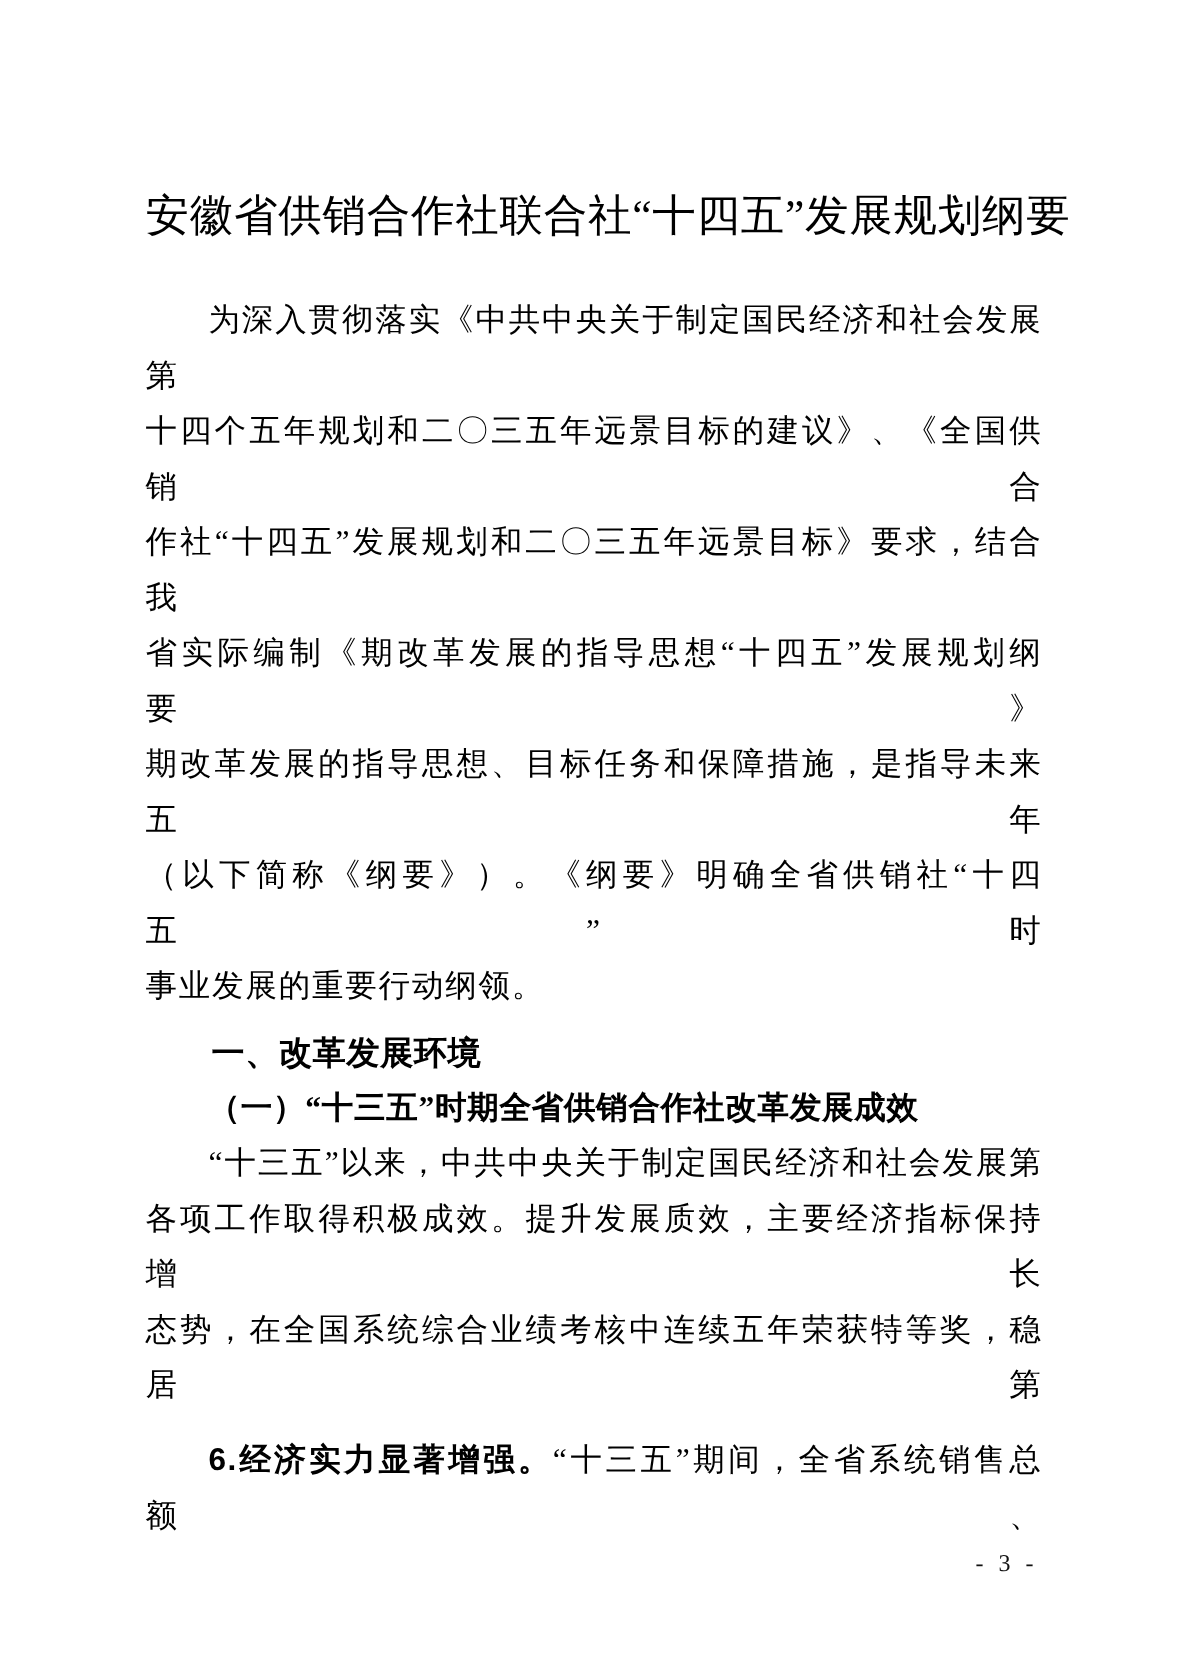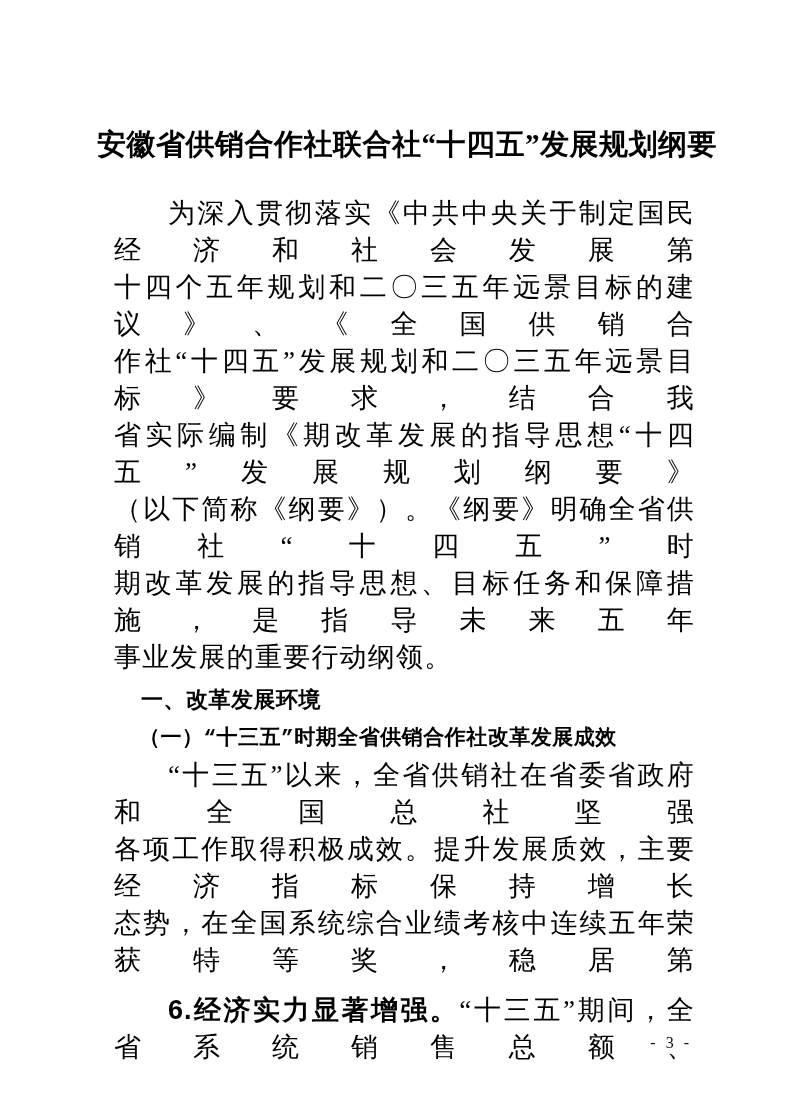--- a/index.html
+++ b/index.html
@@ -18,54 +18,53 @@
   }
   .content {
     position: absolute;
     left: 97px;
     top: 123px;
     width: 598px;
   }
   .title {
     margin: 0 0 30px 0;
     font-family: "Liberation Serif", serif;
-    font-weight: bold;
+    font-weight: normal;
     font-size: 29px;
     line-height: 42px;
     letter-spacing: 0.5px;
     white-space: nowrap;
   }
   .paragraph { margin: 0; }
   .paragraph + .paragraph { margin-top: 13px; }
   .line {
-    font-size: 27px;
+    font-size: 21px;
     line-height: 37px;
     letter-spacing: 1.2px;
     text-align: justify;
     text-align-last: justify;
-    margin-left: 17px;
   }
   .line.indent { text-indent: 2em; }
   .line.last { text-align-last: left; }
   .lead {
     font-family: "Liberation Sans", sans-serif;
     font-weight: bold;
     letter-spacing: 1px;
   }
   .heading1 {
     margin-top: 7px;
-    font-family: Liberation Mono, monospace;
+    font-family: Liberation Sans, sans-serif;
     font-weight: bold;
     font-size: 22px;
     line-height: 37px;
     text-indent: 2em;
     letter-spacing: 0.5px;
   }
   .heading2 {
-    font-family: Liberation Mono, monospace;
+    font-family: Liberation Serif, serif;
     font-weight: bold;
     font-size: 21px;
     line-height: 37px;
     text-indent: 2em;
     letter-spacing: 0.5px;
   }
   .footer {
     position: absolute;
     top: 1034px;
     right: 98px;
@@ -80,28 +79,28 @@
 
 <div class="page">
   <div class="content">
     <h1 class="title">安徽省供销合作社联合社“十四五”发展规划纲要</h1>
     <div id="doc-body">
         <div class="paragraph">
           <div class="line indent">为深入贯彻落实《中共中央关于制定国民经济和社会发展第</div>
           <div class="line">十四个五年规划和二〇三五年远景目标的建议》、《全国供销合</div>
           <div class="line">作社“十四五”发展规划和二〇三五年远景目标》要求，结合我</div>
           <div class="line">省实际编制《期改革发展的指导思想“十四五”发展规划纲要》</div>
+          <div class="line">期改革发展的指导思想、目标任务和保障措施，是指导未来五年</div>
           <div class="line">（以下简称《纲要》）。《纲要》明确全省供销社“十四五”时</div>
-          <div class="line">期改革发展的指导思想、目标任务和保障措施，是指导未来五年</div>
           <div class="line last">事业发展的重要行动纲领。</div>
         </div>
         <div class="heading1">一、改革发展环境</div>
         <div class="heading2">（一）“十三五”时期全省供销合作社改革发展成效</div>
         <div class="paragraph">
-          <div class="line indent">“十三五”以来，全省供销社在省委省政府和全国总社坚强</div>
+          <div class="line indent">“十三五”以来，中共中央关于制定国民经济和社会发展第</div>
           <div class="line">各项工作取得积极成效。提升发展质效，主要经济指标保持增长</div>
           <div class="line">态势，在全国系统综合业绩考核中连续五年荣获特等奖，稳居第</div>
         </div>
         <div class="paragraph">
           <div class="line indent"><b class="lead">6.经济实力显著增强。</b>“十三五”期间，全省系统销售总额、</div>
         </div>
       </div>
   </div>
   <div class="footer">- 3 -</div>
 </div>

